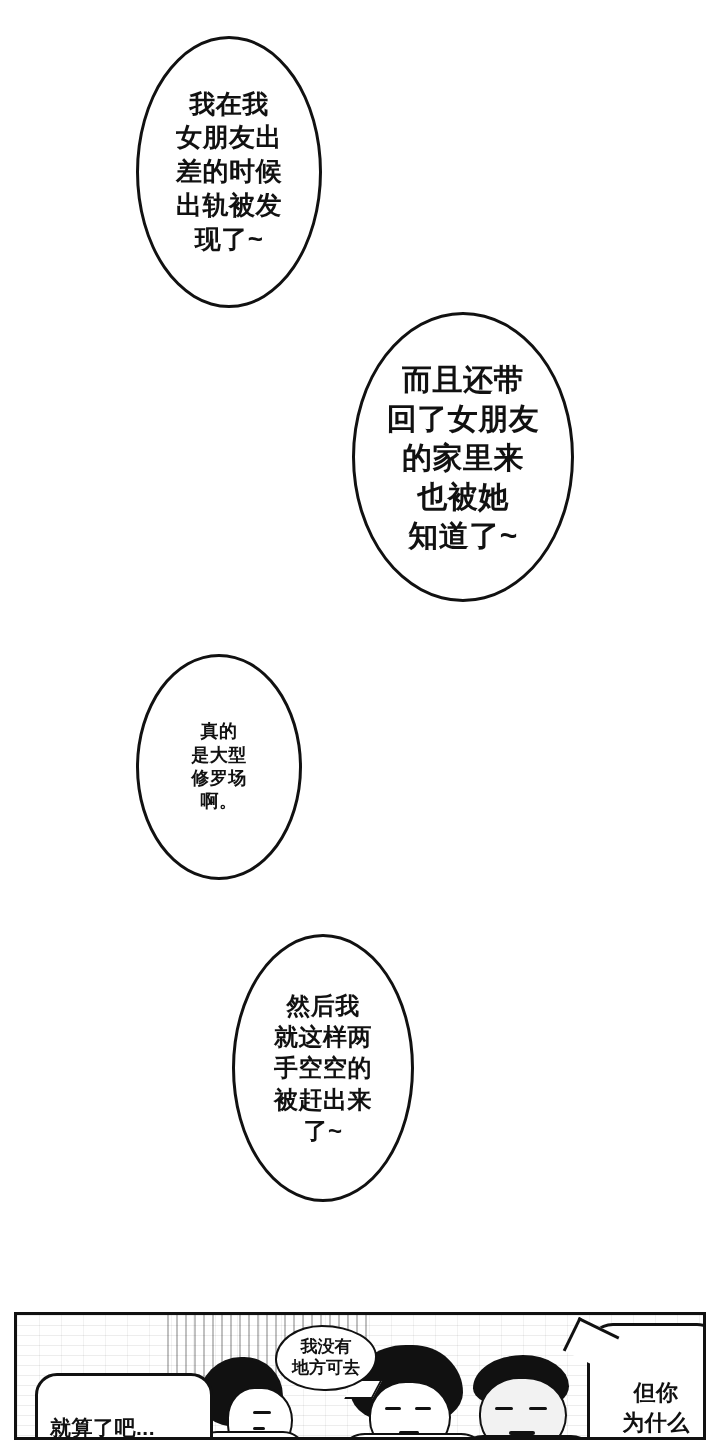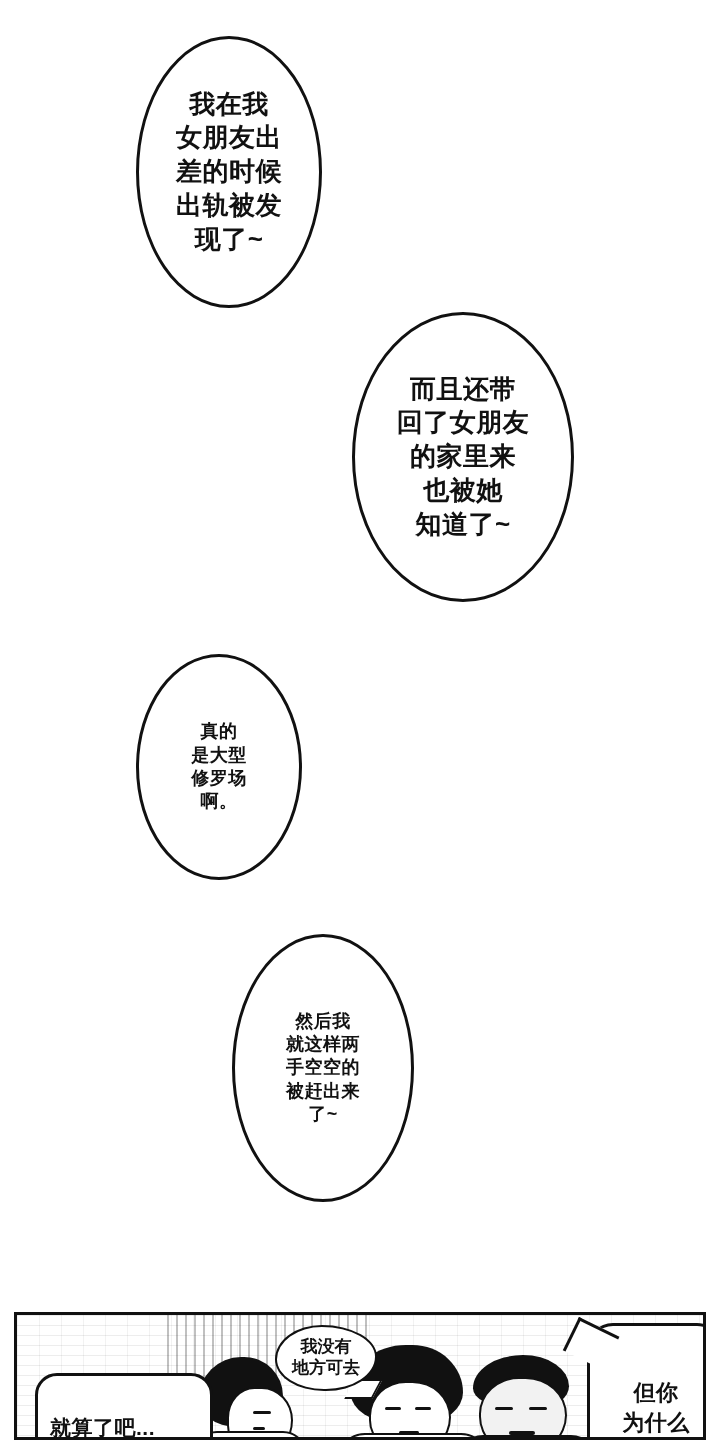--- a/index.html
+++ b/index.html
@@ -42,37 +42,37 @@
     width: 186px;
     height: 272px;
     font-size: 26px;
   }
   
   #bubble-2 {
     left: 352px;
     top: 312px;
     width: 222px;
     height: 290px;
-    font-size: 26px;
+    font-size: 30px;
   }
   
   #bubble-3 {
     left: 136px;
     top: 654px;
     width: 166px;
     height: 226px;
     font-size: 18px;
   }
   
   #bubble-4 {
     left: 232px;
     top: 934px;
     width: 182px;
     height: 268px;
-    font-size: 18px;
+    font-size: 24px;
   }
 
   
   #panel {
     position: absolute;
     left: 0;
     top: 1290px;
     width: 720px;
     height: 150px;
     overflow: hidden;

